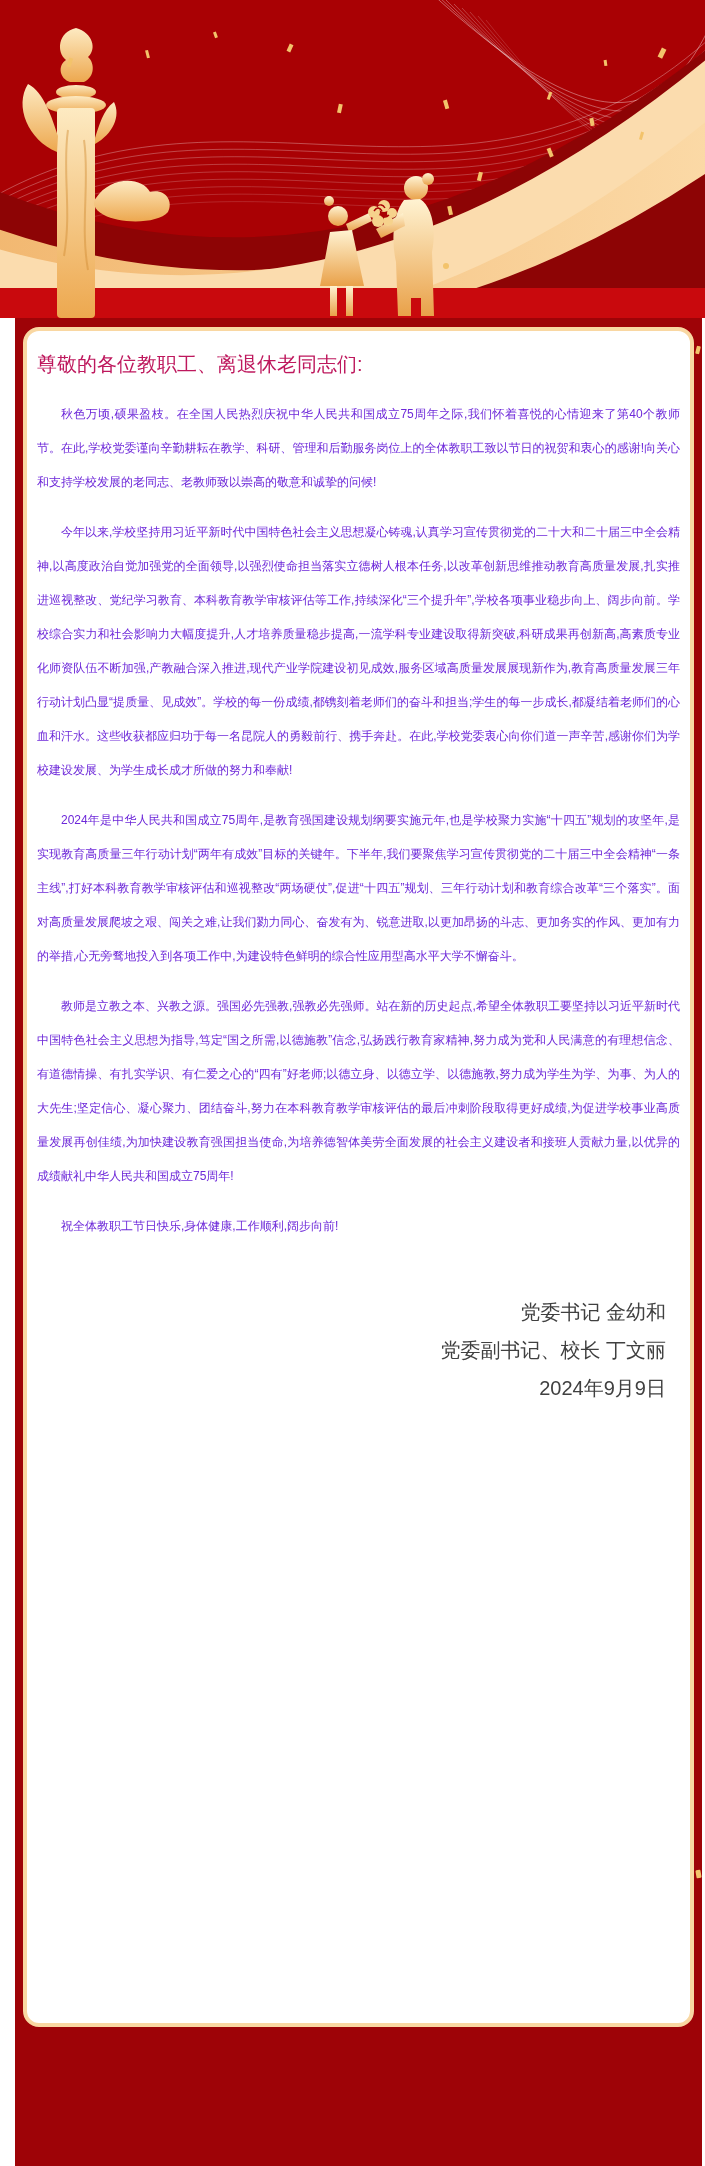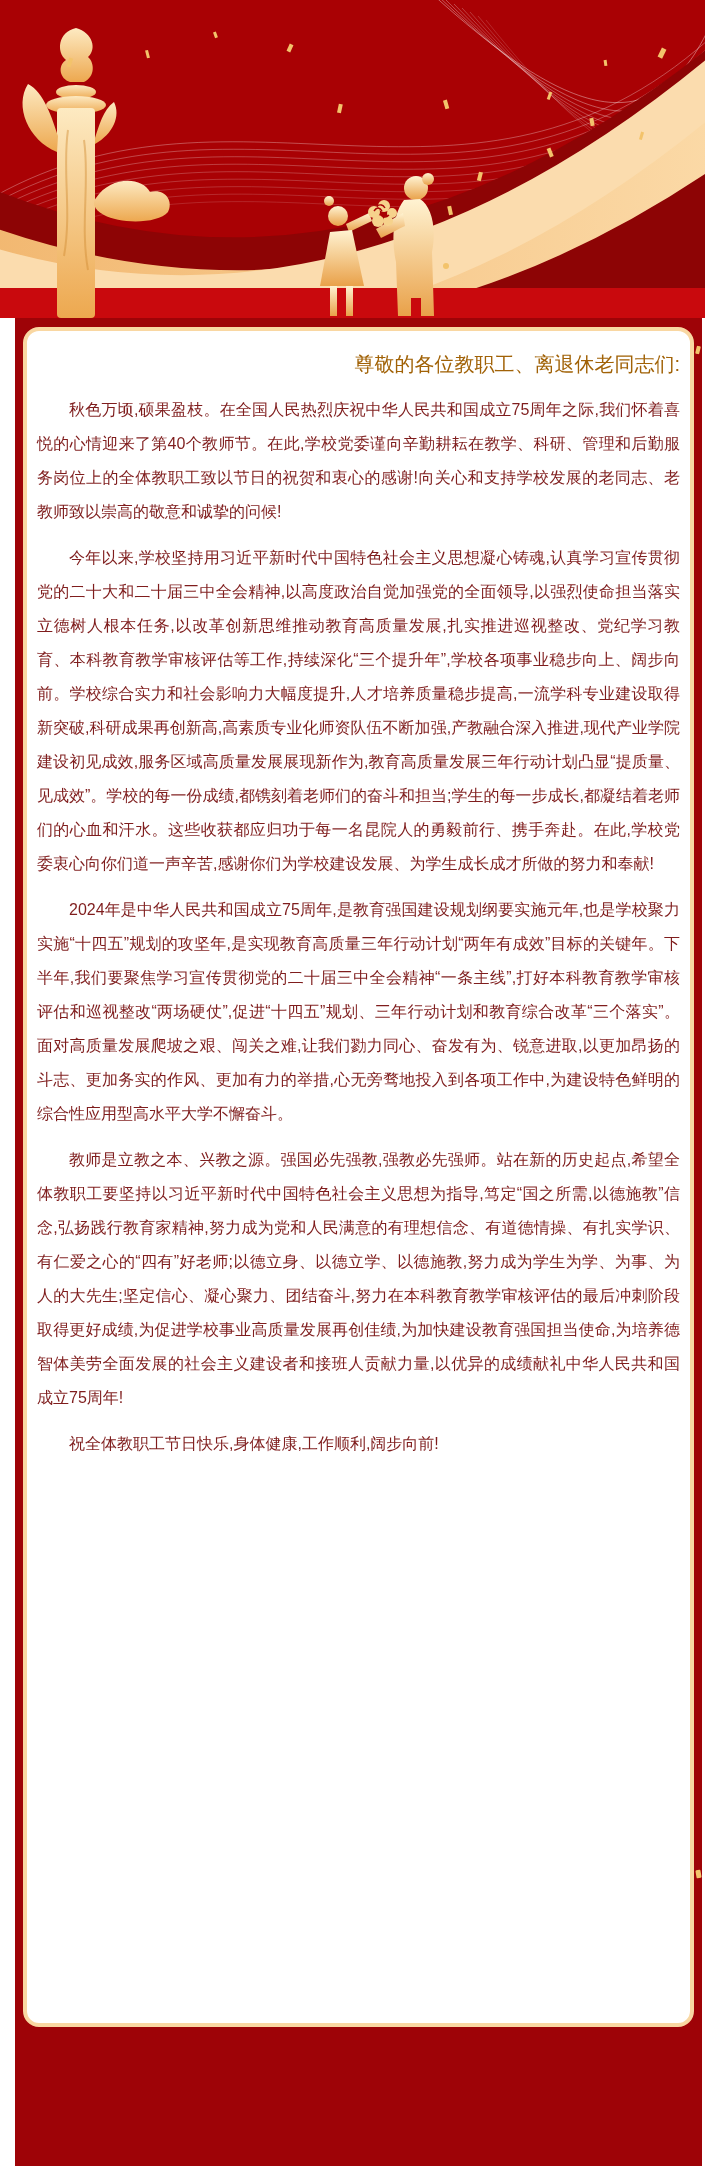--- a/index.html
+++ b/index.html
@@ -37,33 +37,32 @@
   }
   .card{
     background:#ffffff;
     border:4px solid #f9d7a2;
     border-radius:16px;
     padding:16px 10px 30px 10px;
     min-height:1700px;
     box-sizing:border-box;
   }
   .salutation{
-    color:#a16207;
+    color:#be185d;
     font-size:20px;
     line-height:34px;
     margin:0 0 12px 0;
-    text-align:right;
   }
   .para{
-    color:#7f1d1d;
-    font-size:16px;
+    color:#6d28d9;
+    font-size:12px;
     line-height:34px;
     text-align:justify;
     text-indent:2em;
-    margin:0 0 12px 0;
+    margin:16px 0 12px 0;
     word-break:break-all;
   }
   .para:last-of-type{margin-bottom:0;}
   .signature{
     margin-top:50px;
     text-align:right;
     color:#404040;
     font-size:20px;
     line-height:38px;
     padding-right:14px;
@@ -191,20 +190,25 @@
     <div class="red-body">
 
       <div class="card">
         <p class="salutation">尊敬的各位教职工、离退休老同志们:</p>
         <p class="para">秋色万顷,硕果盈枝。在全国人民热烈庆祝中华人民共和国成立75周年之际,我们怀着喜悦的心情迎来了第40个教师节。在此,学校党委谨向辛勤耕耘在教学、科研、管理和后勤服务岗位上的全体教职工致以节日的祝贺和衷心的感谢!向关心和支持学校发展的老同志、老教师致以崇高的敬意和诚挚的问候!</p>
         <p class="para">今年以来,学校坚持用习近平新时代中国特色社会主义思想凝心铸魂,认真学习宣传贯彻党的二十大和二十届三中全会精神,以高度政治自觉加强党的全面领导,以强烈使命担当落实立德树人根本任务,以改革创新思维推动教育高质量发展,扎实推进巡视整改、党纪学习教育、本科教育教学审核评估等工作,持续深化“三个提升年”,学校各项事业稳步向上、阔步向前。学校综合实力和社会影响力大幅度提升,人才培养质量稳步提高,一流学科专业建设取得新突破,科研成果再创新高,高素质专业化师资队伍不断加强,产教融合深入推进,现代产业学院建设初见成效,服务区域高质量发展展现新作为,教育高质量发展三年行动计划凸显“提质量、见成效”。学校的每一份成绩,都镌刻着老师们的奋斗和担当;学生的每一步成长,都凝结着老师们的心血和汗水。这些收获都应归功于每一名昆院人的勇毅前行、携手奔赴。在此,学校党委衷心向你们道一声辛苦,感谢你们为学校建设发展、为学生成长成才所做的努力和奉献!</p>
         <p class="para">2024年是中华人民共和国成立75周年,是教育强国建设规划纲要实施元年,也是学校聚力实施“十四五”规划的攻坚年,是实现教育高质量三年行动计划“两年有成效”目标的关键年。下半年,我们要聚焦学习宣传贯彻党的二十届三中全会精神“一条主线”,打好本科教育教学审核评估和巡视整改“两场硬仗”,促进“十四五”规划、三年行动计划和教育综合改革“三个落实”。面对高质量发展爬坡之艰、闯关之难,让我们勠力同心、奋发有为、锐意进取,以更加昂扬的斗志、更加务实的作风、更加有力的举措,心无旁骛地投入到各项工作中,为建设特色鲜明的综合性应用型高水平大学不懈奋斗。</p>
         <p class="para">教师是立教之本、兴教之源。强国必先强教,强教必先强师。站在新的历史起点,希望全体教职工要坚持以习近平新时代中国特色社会主义思想为指导,笃定“国之所需,以德施教”信念,弘扬践行教育家精神,努力成为党和人民满意的有理想信念、有道德情操、有扎实学识、有仁爱之心的“四有”好老师;以德立身、以德立学、以德施教,努力成为学生为学、为事、为人的大先生;坚定信心、凝心聚力、团结奋斗,努力在本科教育教学审核评估的最后冲刺阶段取得更好成绩,为促进学校事业高质量发展再创佳绩,为加快建设教育强国担当使命,为培养德智体美劳全面发展的社会主义建设者和接班人贡献力量,以优异的成绩献礼中华人民共和国成立75周年!</p>
         <p class="para">祝全体教职工节日快乐,身体健康,工作顺利,阔步向前!</p>
 
+        <div class="signature">
+          <div>党委书记 金幼和</div>
+          <div>党委副书记、校长 丁文丽</div>
+          <div>2024年9月9日</div>
+        </div>
       </div>
 
       <span class="speck" style="right:2px;top:28px;width:4px;height:8px;transform:rotate(14deg);"></span>
       <span class="speck" style="right:1px;top:1552px;width:5px;height:8px;transform:rotate(-10deg);"></span>
     </div>
   </div>
 
 </div>
 
 </body></html>

